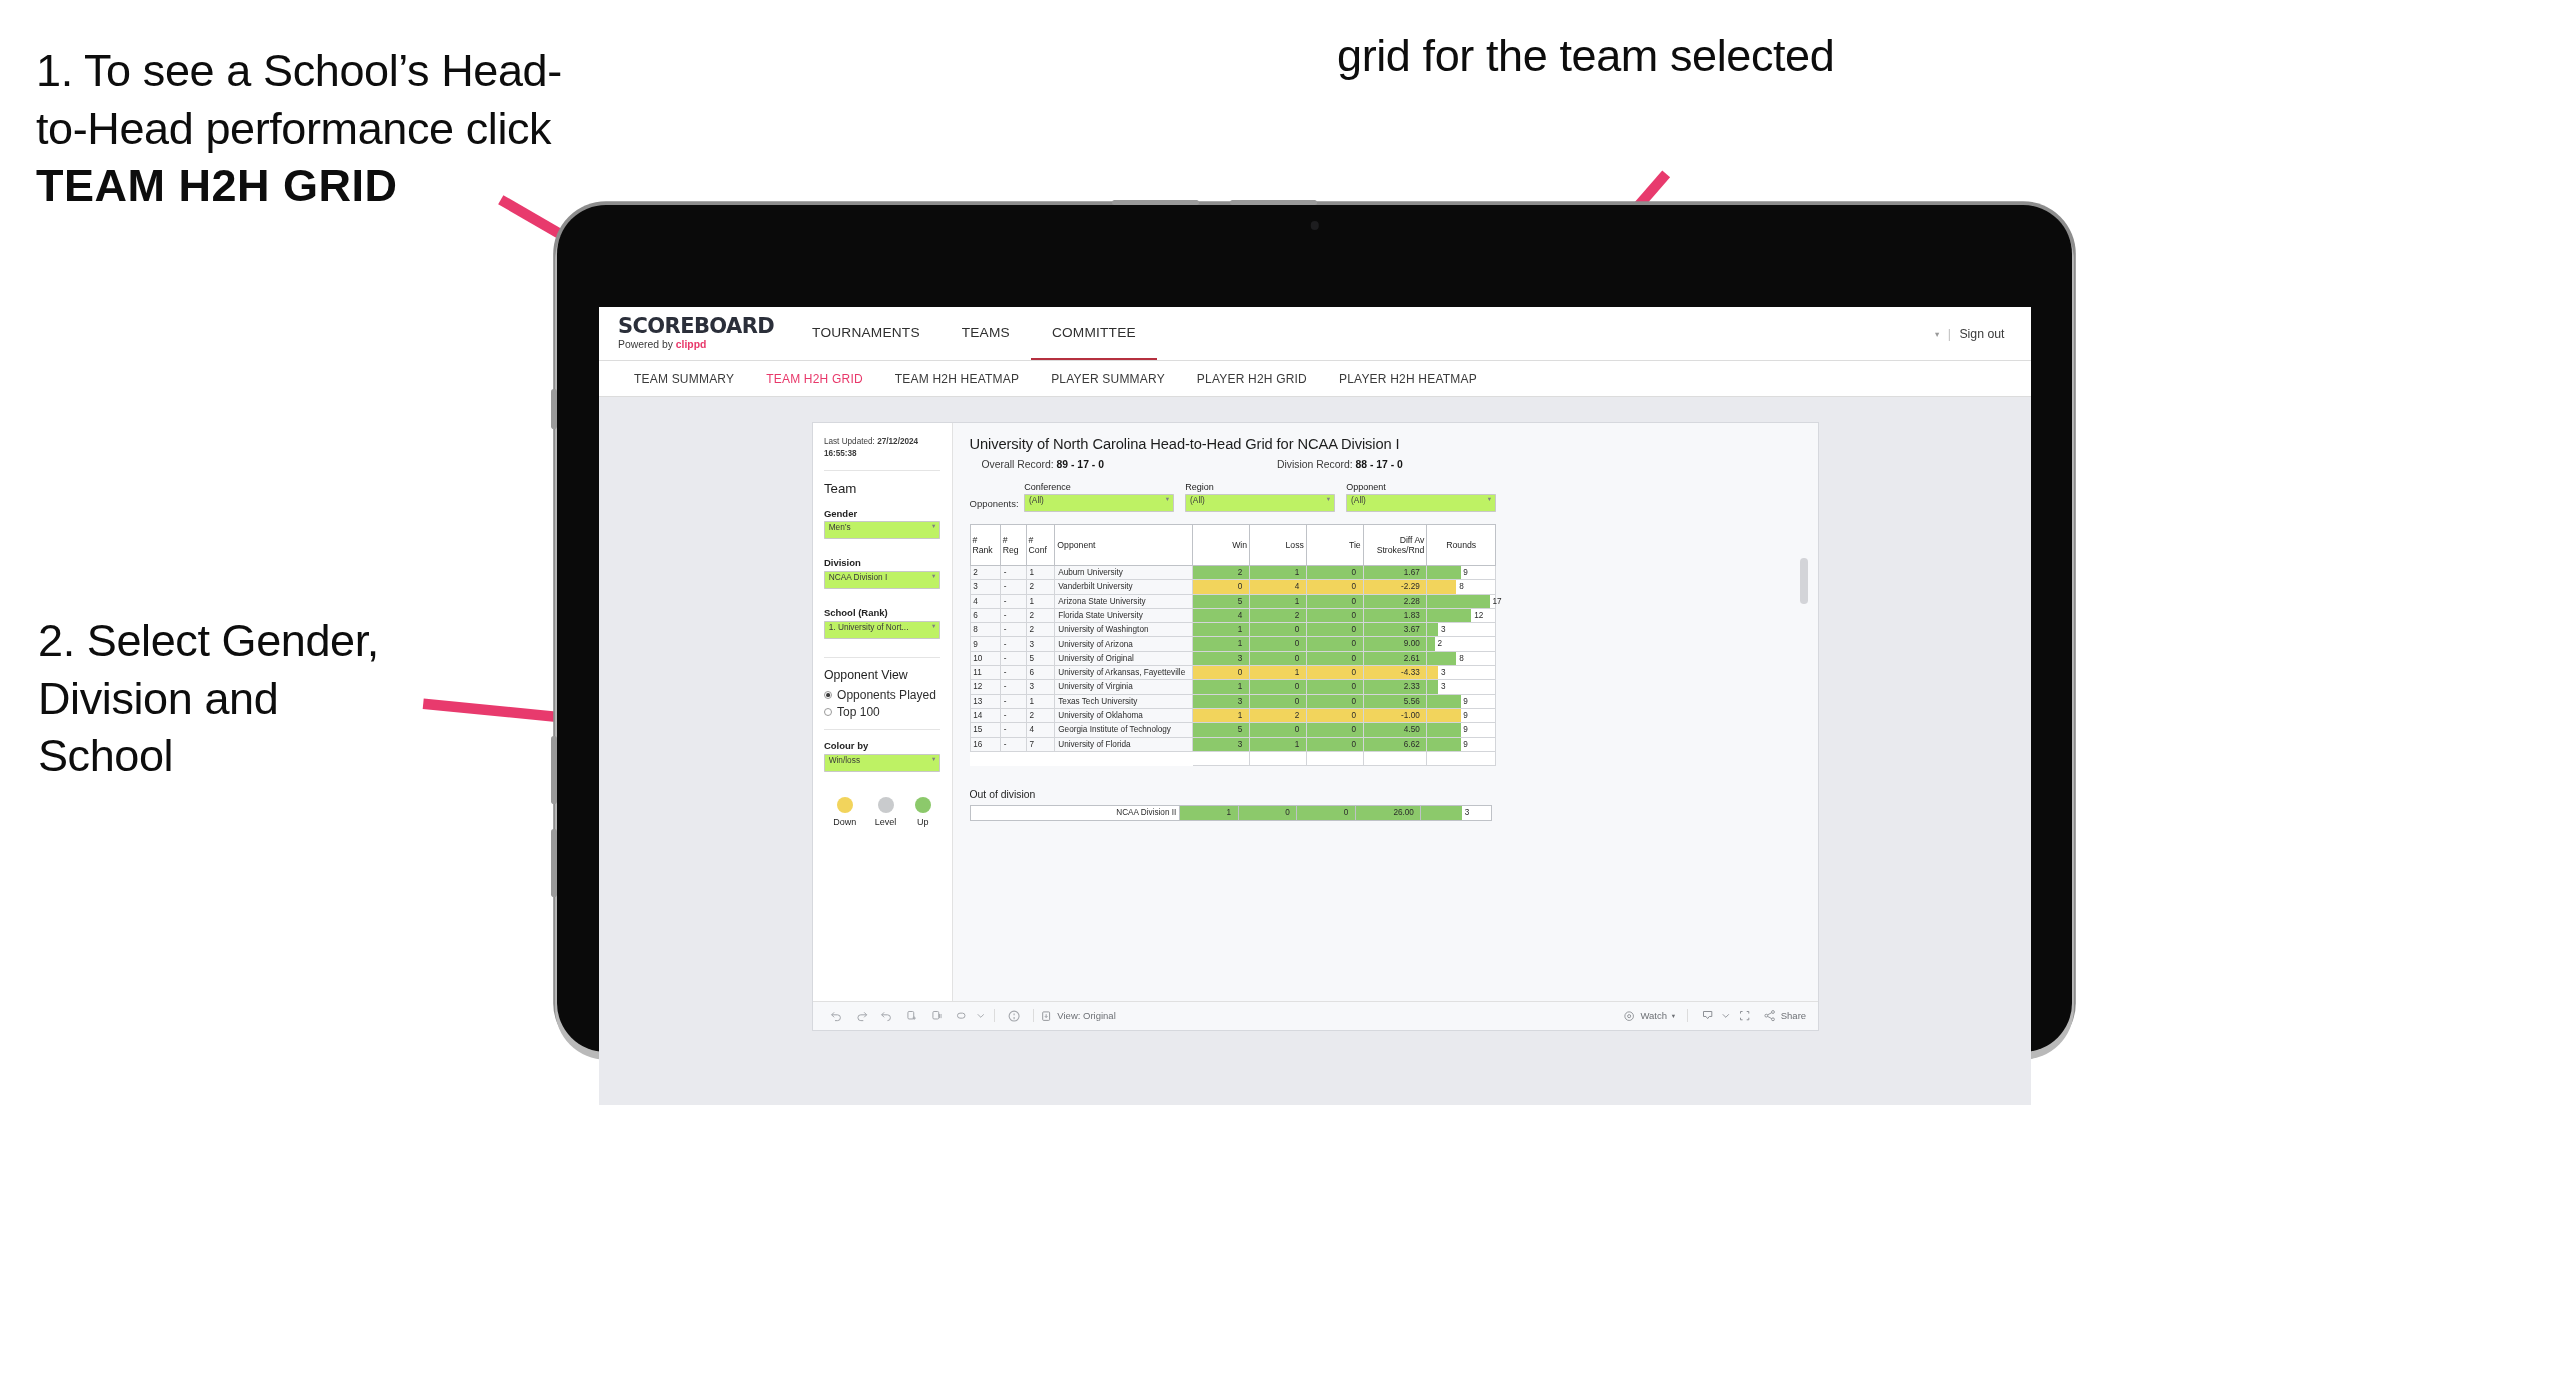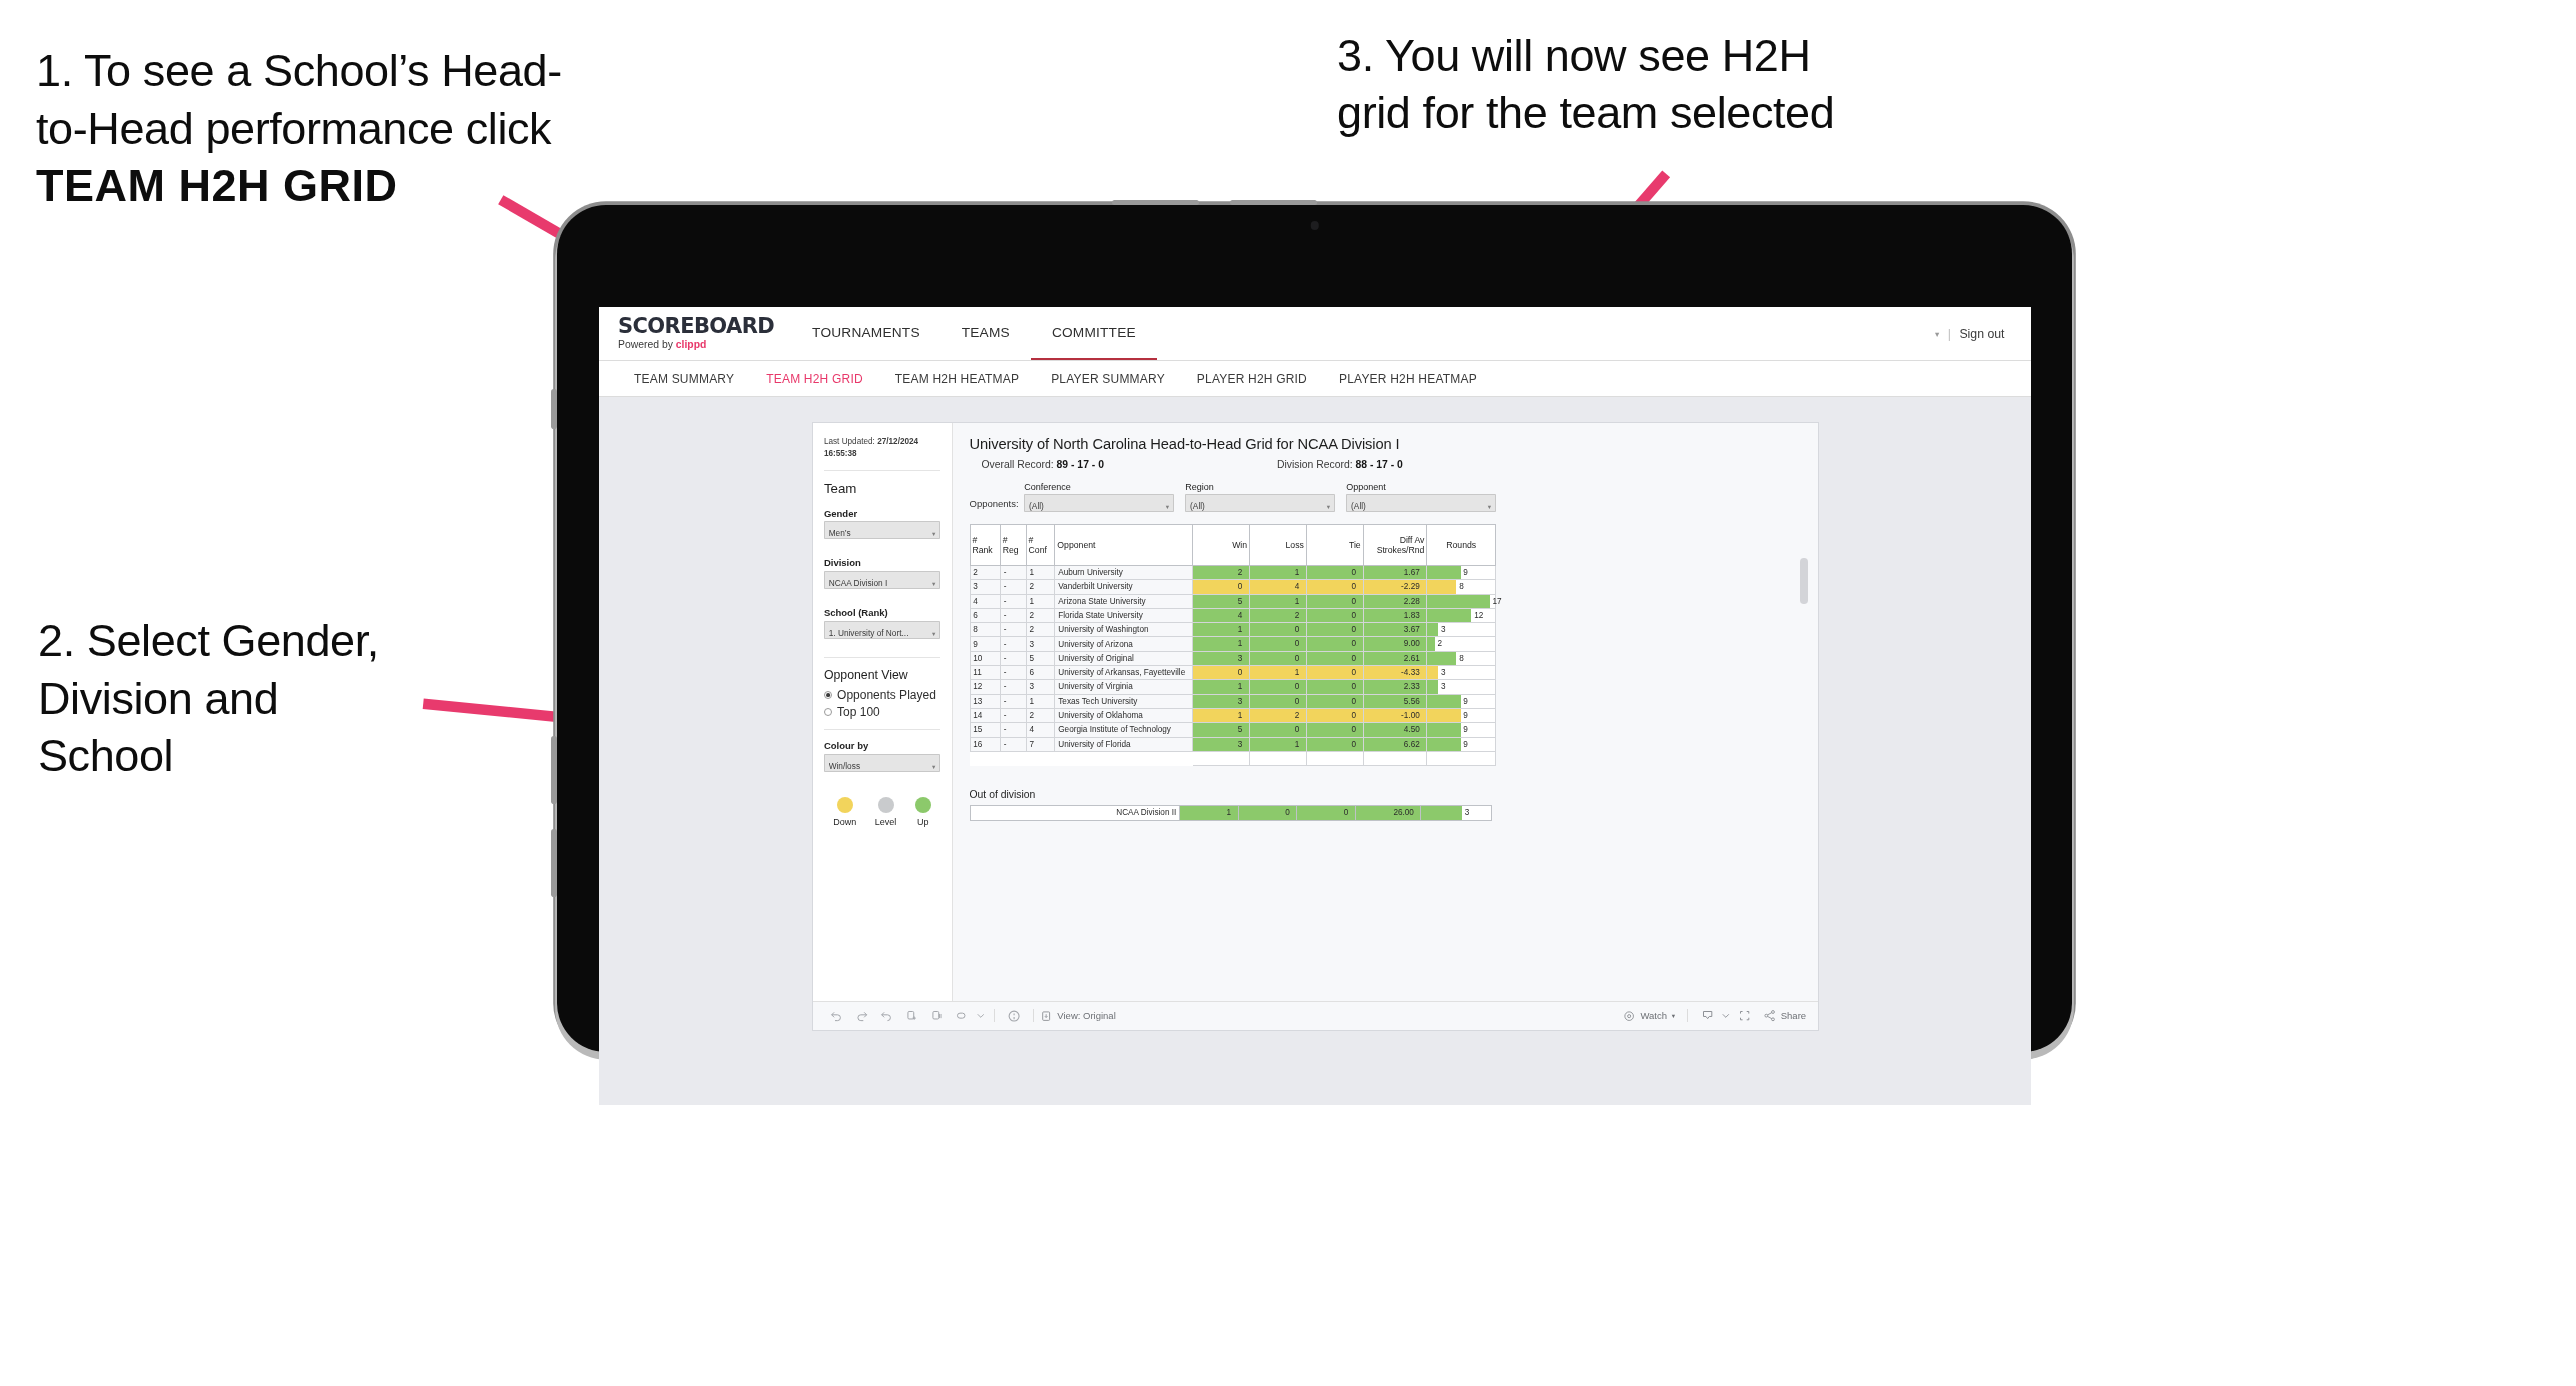--- a/index.html
+++ b/index.html
@@ -85,22 +85,22 @@
   #sidebar{
     width:140px;background:#ffffff;border-right:0.9px solid #e2e2e2;
     padding:13.3px 11.4px 9.5px 11.4px;box-sizing:border-box;flex:none;
   }
   .updated{font-size:8.2px;color:#3d3d3d;line-height:1.42;}
   .updated b{font-weight:bold;}
   .hr{height:0.9px;background:#e4e4e4;margin:10.4px 0;}
   .sb-h{font-size:13.3px;color:#1f1f1f;margin:5.7px 0 11.4px 0;}
   .fld-label{font-size:9.5px;font-weight:bold;color:#232323;margin-bottom:2.8px;}
   .select{
-    height:16px;border:0.9px solid #c8c8c8;background:#e5e5e5;border-radius:0.9px;
-    display:flex;align-items:flex-end;padding:0 3.8px;font-size:8.3px;color:#3a3a3a;
+    height:16px;border:0.9px solid #c8c8c8;background:#bef264;border-radius:0.9px;
+    display:flex;align-items:flex-start;padding:0 3.8px;font-size:8.3px;color:#3a3a3a;
   }
   .select .val{flex:1;overflow:hidden;white-space:nowrap;text-overflow:ellipsis;}
   .select .car{color:#808080;font-size:6.6px;margin-left:2.8px;}
   .fld{margin-bottom:18px;}
   .sb-h2{font-size:12.3px;color:#1f1f1f;margin:3.8px 0 5.7px 0;}
   .radio-row{display:flex;align-items:center;gap:4.7px;margin-bottom:2.8px;font-size:12px;color:#2e2e2e;}
   .radio{width:8.5px;height:8.5px;border-radius:50%;border:0.9px solid #9a9a9a;background:#fff;
     flex:none;position:relative;box-sizing:border-box;}
   .radio.on:after{content:"";position:absolute;left:50%;top:50%;transform:translate(-50%,-50%);
     width:3.8px;height:3.8px;border-radius:50%;background:#3a3a3a;}
@@ -175,21 +175,20 @@
   <div class="bold">TEAM H2H GRID</div>
 </div>
 
 <div class="annot" id="annot-2">
   <div>2. Select Gender,</div>
   <div>Division and</div>
   <div>School</div>
 </div>
 
 <div class="annot" id="annot-3">
-  <div>3. You will now see H2H</div>
   <div>grid for the team selected</div>
 </div>
 
 <svg class="arrow" id="arrow-1" style="left:493px;top:194px;" width="313" height="180" viewBox="0 0 330 190">
   <path d="M8 6 L243 142" stroke="#e83a6d" stroke-width="11" fill="none"></path>
   <path d="M196 100 L262 158 L178 156 Z" fill="#e83a6d"></path>
 </svg>
 
 <svg class="arrow" id="arrow-2" style="left:417px;top:664px;" width="436" height="104" viewBox="0 0 460 110">
   <path d="M6 42 L370 78" stroke="#e83a6d" stroke-width="11" fill="none"></path>

